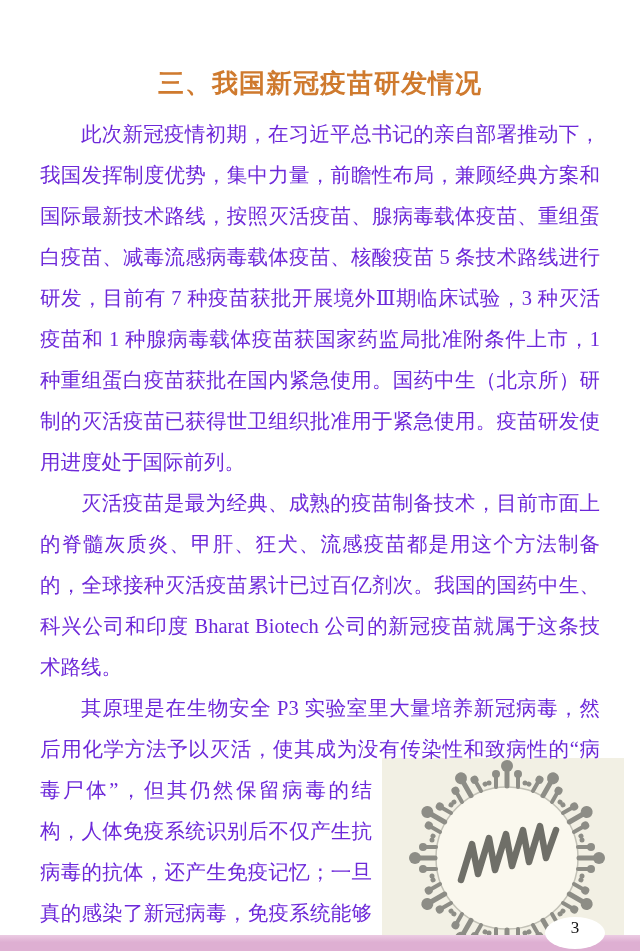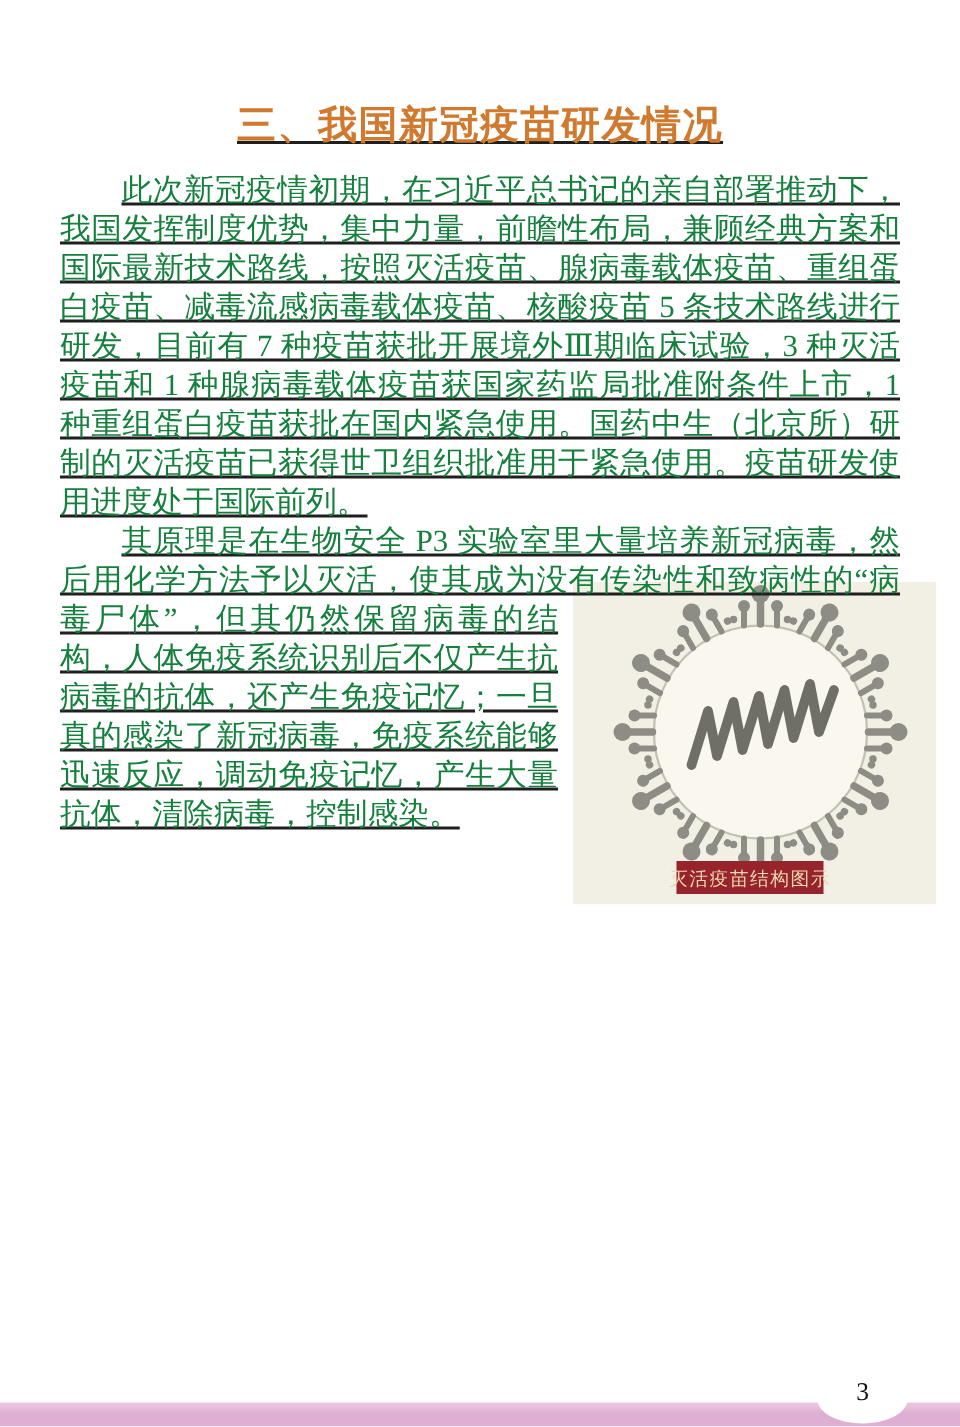--- a/index.html
+++ b/index.html
@@ -8,40 +8,39 @@
     background: #ffffff;
     font-family: "Liberation Serif", "DejaVu Serif", serif;
     color: #1f1f1f;
     position: relative;
     overflow: hidden;
   }
   .page {
     position: relative;
     width: 640px; height: 951px;
     overflow: hidden;
-    text-decoration: underline;
   }
   .content {
     padding: 0 40px;
   }
   h1.doc-title {
     margin: 66px 0 13px 0;
     text-align: center;
     font-size: 26px;
     font-weight: bold;
     color: #cf7a2e;
     letter-spacing: 1px;
   }
   .para {
     margin: 0;
     font-size: 20.5px;
-    line-height: 26px;
+    line-height: 41px;
     text-align: justify;
     text-justify: inter-ideograph;
-    color: #15803d;
+    color: #6d28d9;
   }
   .para.indent { text-indent: 2em; }
   .subheading {
     margin: 0;
     font-size: 21px;
     line-height: 40px;
     color: #c8742c;
     text-indent: 2em;
     font-weight: 500;
   }
@@ -81,20 +80,21 @@
 <body>
 
 <div class="page">
   <div class="content">
 
     <h1 class="doc-title">三、我国新冠疫苗研发情况</h1>
 
     <p class="para indent">此次新冠疫情初期，在习近平总书记的亲自部署推动下，我国发挥制度优势，集中力量，前瞻性布局，兼顾经典方案和国际最新技术路线，按照灭活疫苗、腺病毒载体疫苗、重组蛋白疫苗、减毒流感病毒载体疫苗、核酸疫苗 5 条技术路线进行研发，目前有 7 种疫苗获批开展境外Ⅲ期临床试验，3 种灭活疫苗和 1 种腺病毒载体疫苗获国家药监局批准附条件上市，1 种重组蛋白疫苗获批在国内紧急使用。国药中生（北京所）研制的灭活疫苗已获得世卫组织批准用于紧急使用。疫苗研发使用进度处于国际前列。</p>
 
 
+    <p class="para indent">灭活疫苗是最为经典、成熟的疫苗制备技术，目前市面上的脊髓灰质炎、甲肝、狂犬、流感疫苗都是用这个方法制备的，全球接种灭活疫苗累计已过百亿剂次。我国的国药中生、科兴公司和印度 Bharat Biotech 公司的新冠疫苗就属于这条技术路线。</p>
 
     <p class="para indent"><span>其原理是在生物安全 P3 实验室里大量培养新冠病毒，然后用化学方法予以灭活，使其成为没有传染性和致病性的“病毒尸</span><span class="figure-float">
           <svg width="242" height="215" viewBox="0 0 242 215" xmlns="http://www.w3.org/2000/svg">
         <defs>
           <g id="spike" fill="#8d8d86" stroke="#8d8d86" stroke-linecap="round">
             <line x1="0" y1="-72" x2="0" y2="-88" stroke-width="5"></line>
             <circle cx="0" cy="-92" r="6" stroke-width="0"></circle>
             <line x1="-11" y1="-71" x2="-11" y2="-81" stroke-width="4"></line>
             <circle cx="-11" cy="-84" r="4" stroke-width="0"></circle>
             <line x1="11" y1="-71" x2="11" y2="-81" stroke-width="4"></line>

